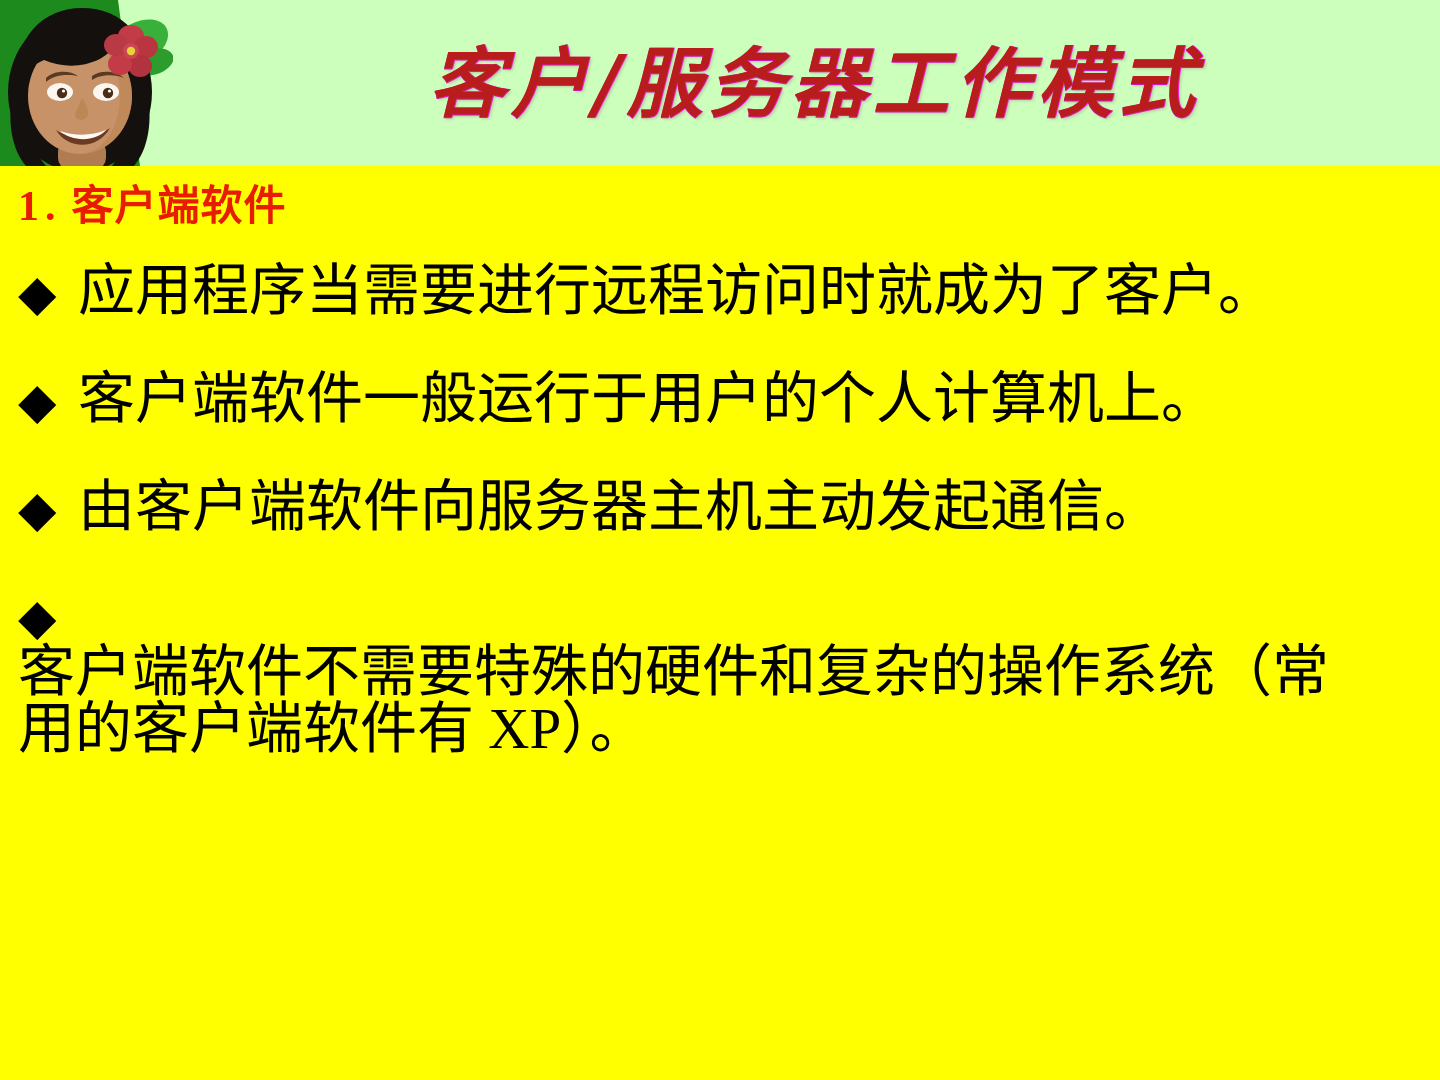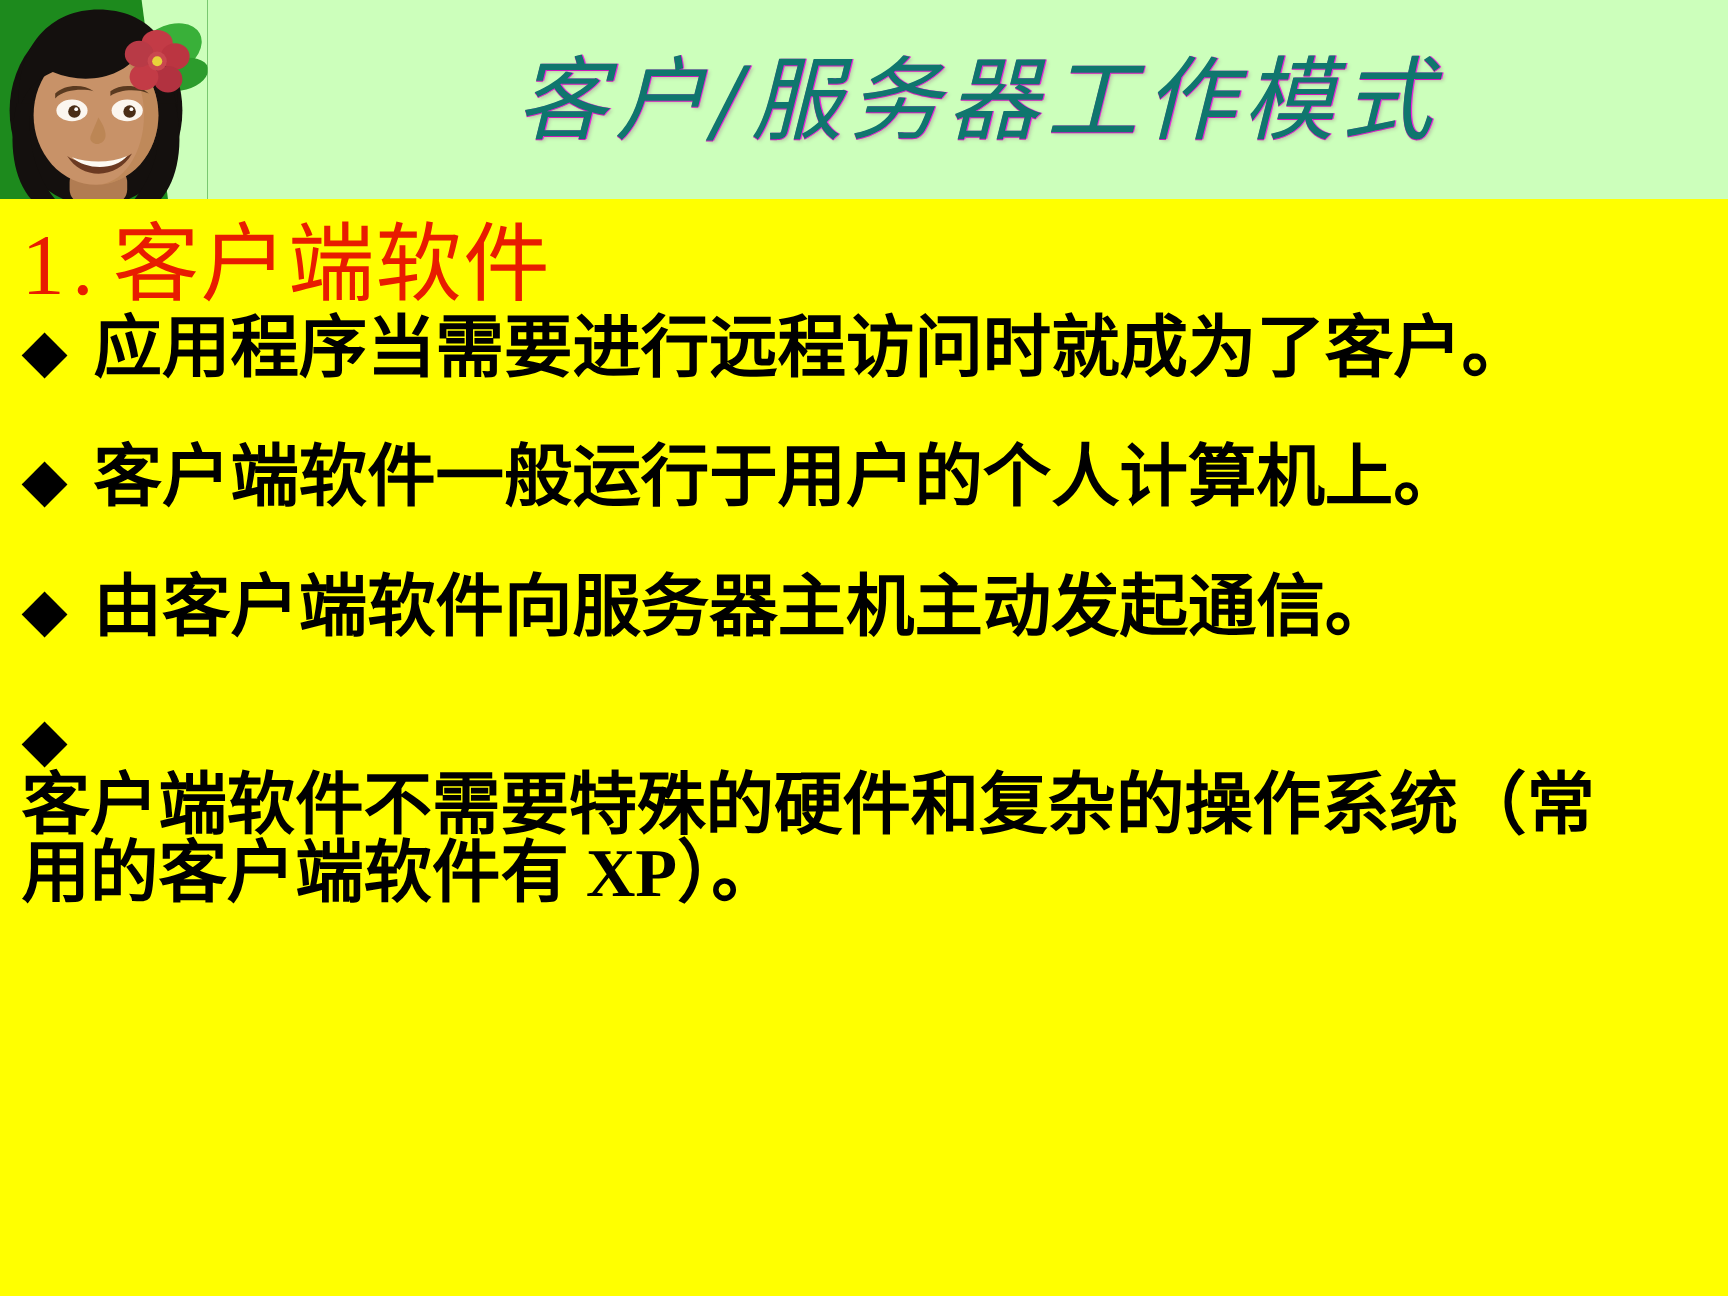--- a/index.html
+++ b/index.html
@@ -52,24 +52,24 @@
     position: absolute;
     left: 190px;
     top: 24px;
     width: 1250px;
     height: 120px;
     display: flex;
     align-items: center;
     justify-content: center;
     font-family: "DejaVu Serif", "Liberation Serif", serif;
     font-size: 76px;
-    font-weight: normal;
+    font-weight: bold;
     font-style: italic;
     letter-spacing: 6px;
-    color: #0f766e;
+    color: #b91c1c;
     white-space: nowrap;
     line-height: 1;
     text-shadow:
       1px 0 0 #ee22dd,
       0 1px 0 #d018bb,
       2px 2px 3px rgba(120, 0, 100, 0.22);
   }
 
   
   .body {
@@ -79,22 +79,22 @@
     width: 1440px;
     height: 914px;
     background: #ffff00;
   }
 
   .section-heading {
     position: absolute;
     left: 18px;
     top: 18px;
     font-family: "Liberation Serif", "DejaVu Serif", serif;
-    font-size: 72px;
-    font-weight: normal;
+    font-size: 42px;
+    font-weight: bold;
     color: #e81c00;
     line-height: 1.05;
     white-space: nowrap;
     letter-spacing: 1px;
   }
   .section-heading .num {
     letter-spacing: 6px;
     margin-right: 10px;
   }
 
@@ -105,21 +105,21 @@
     width: 1440px;
   }
 
   .bullet {
     position: relative;
     display: block;
     margin: 0;
     padding: 0 4px 0 18px;
     font-family: "Liberation Serif", "DejaVu Serif", serif;
     font-size: 57px;
-    font-weight: bold;
+    font-weight: normal;
     color: #000000;
     line-height: 1.00;
     white-space: nowrap;
   }
   .bullet + .bullet {
     margin-top: 51px;
   }
   .bullet.wrap {
     white-space: normal;
     padding-right: 40px;

